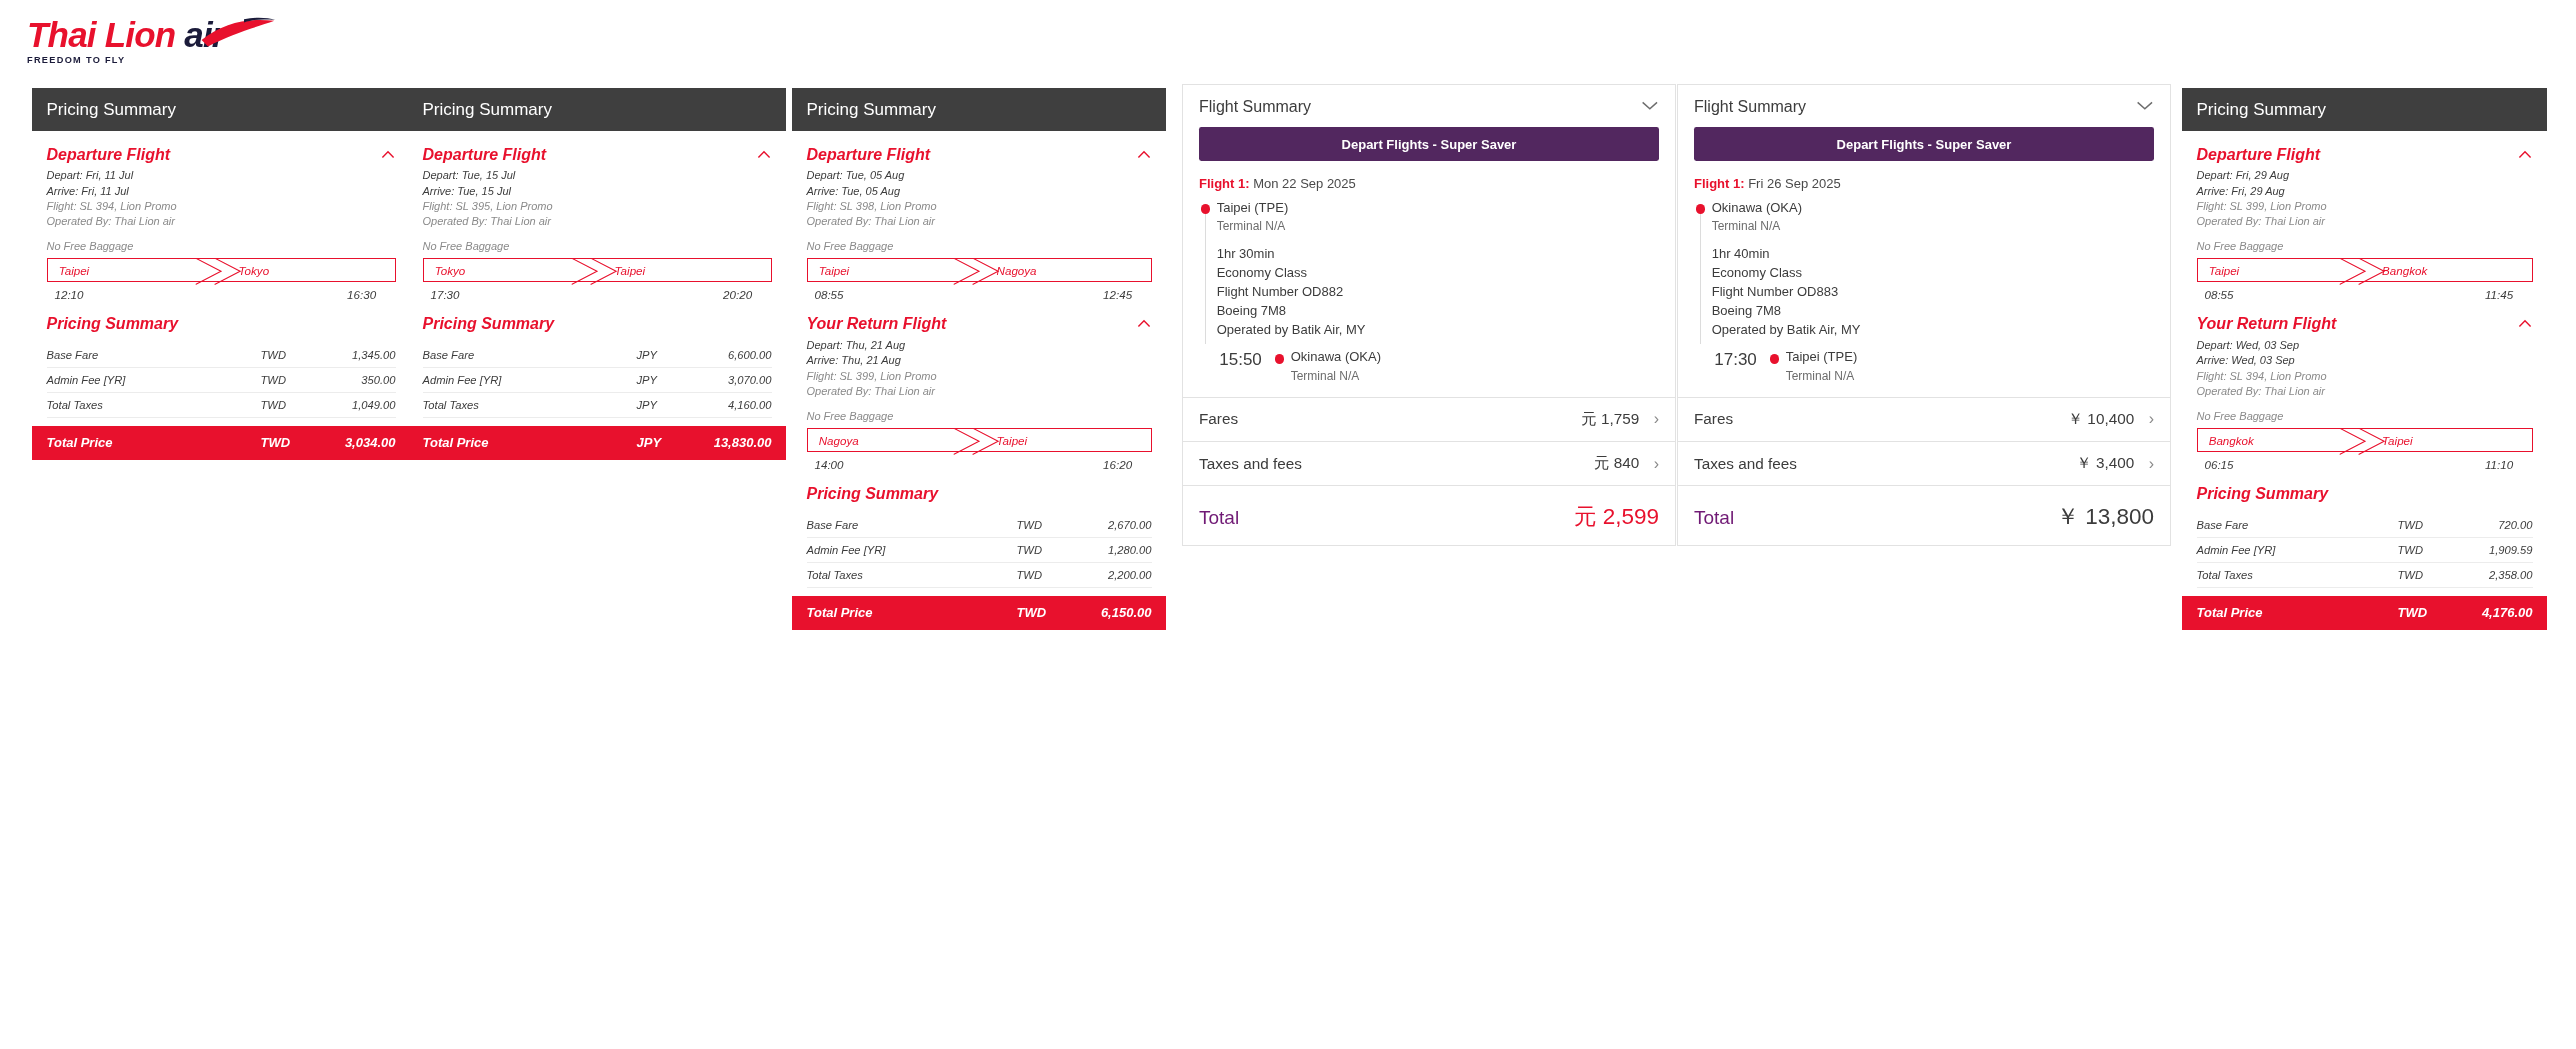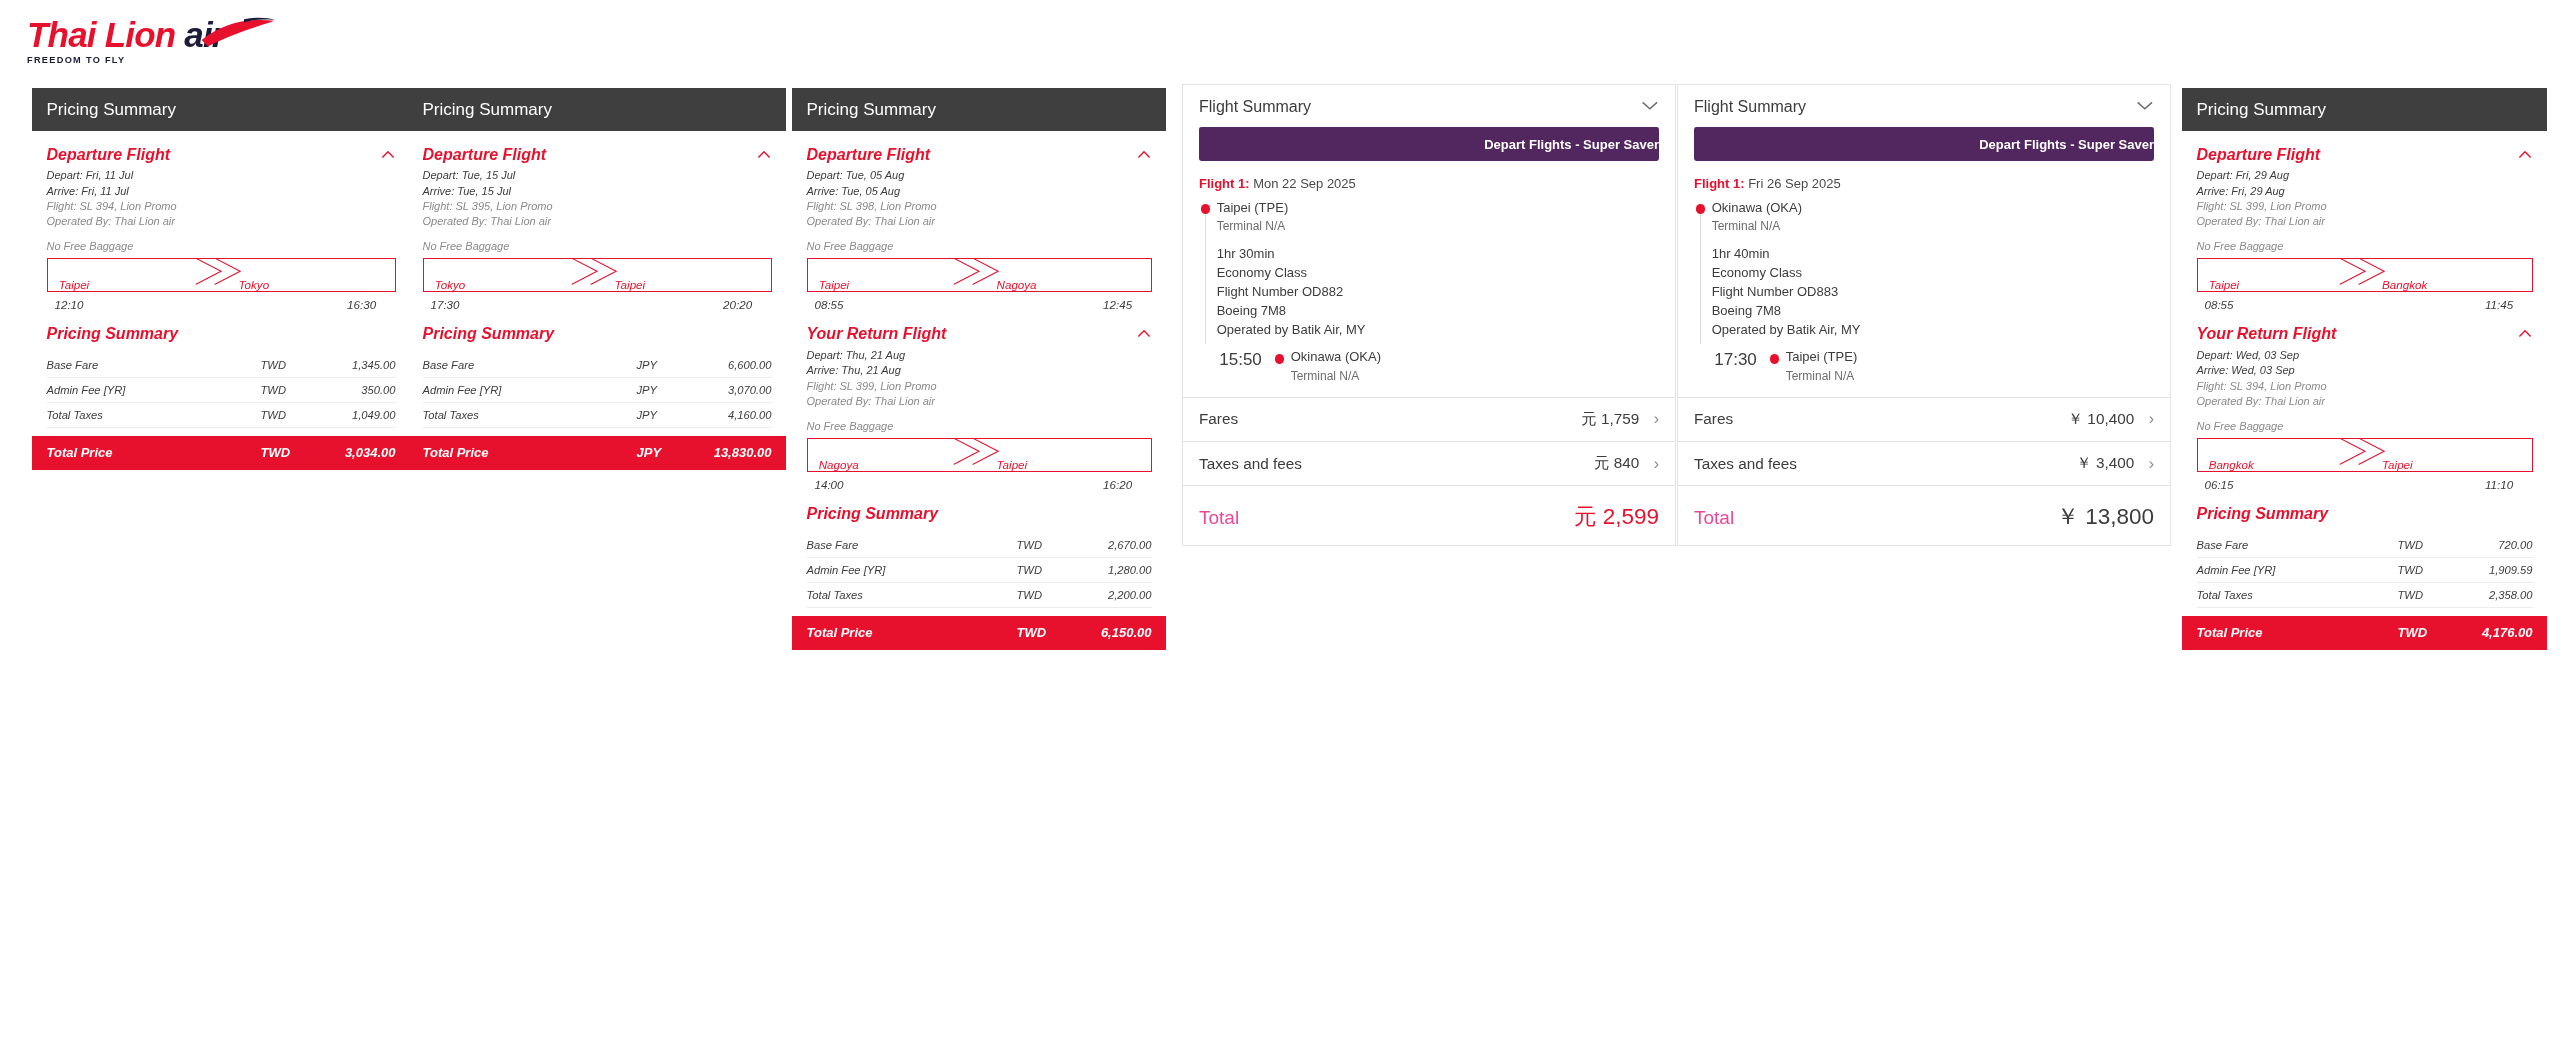--- a/index.html
+++ b/index.html
@@ -33,21 +33,21 @@
     padding-top: 14.5px; padding-bottom: 4.8px;
   }
   .chev { width: 16px; height: 16px; position: relative; }
   .chev svg { display: block; }
 
   .flt-line { font-size: 11px; color: #3c3c3c; line-height: 15.3px; }
   .flt-line.muted { color: #8a8a8a; }
   .nofree { font-size: 11px; color: #8a8a8a; margin-top: 10.4px; margin-bottom: 6.4px; }
 
   
-  .route { position: relative; height: 34px; border: 0.8px solid #e8112d; display: flex; align-items: flex-end; }
+  .route { position: relative; height: 24px; border: 0.8px solid #e8112d; display: flex; align-items: center; }
   .route .from, .route .to { flex: 1; display: flex; align-items: center; color: #e8112d; font-size: 11.6px; }
   .route .from { padding-left: 11.2px; }
   .route .to { padding-left: 24px; }
   .route .arrow { position: absolute; left: 50%; top: -0.8px; transform: translateX(-50%); width: 51px; height: 26.5px; }
   .route-times { display: flex; justify-content: space-between; font-size: 11.6px; color: #3c3c3c; padding: 5.6px 6.4px 0 8px; }
   .route-times span:last-child { padding-right: 13px; margin-left: 42px; }
 
   
   .price-rows { margin-top: 4.8px; }
   .price-row { display: flex; align-items: center; font-size: 11.2px; color: #3c3c3c; height: 25px; border-bottom: 0.8px solid #ececec; }
@@ -60,40 +60,40 @@
   }
   .total-row .lbl { flex: 1; }
   .total-row .cur { width: 63px; }
   .total-row .amt { width: 72px; text-align: right; }
 
   
   .fs { position: absolute; background: #fff; border: 0.8px solid #e2e2e2; }
   .fs-head { display: flex; align-items: center; justify-content: space-between; padding: 13px 16px 11.2px 16px; }
   .fs-head .t { font-size: 16px; color: #3c3c3c; }
   .fs-btn {
-    margin: 0 16px; background: #52275f; color: #fff; text-align: right;
+    margin: 0 16px; background: #52275f; color: #fff; text-align: center;
     font-size: 13px; font-weight: bold; padding: 9.6px 0; border-radius: 2.4px;
   }
   .fs-flightno { padding: 14.5px 16px 8px 16px; font-size: 13px; color: #4a4a4a; }
   .fs-flightno b { color: #e8112d; }
   .seg { display: flex; padding: 0 16px; }
   .seg .time { width: 74px; font-size: 17px; color: #3c3c3c; text-align: right; padding-right: 11.2px; padding-top: 1.6px; }
   .seg .rail { width: 17.7px; position: relative; }
   .dot { width: 9.6px; height: 9.6px; border-radius: 50%; background: #e8112d; position: absolute; left: 1.6px; top: 5.6px; }
   .vline { position: absolute; left: 5.6px; top: 15.3px; bottom: 4.8px; width: 1.6px; background: #dcdcdc; }
   .seg .info { flex: 1; font-size: 13px; color: #3c3c3c; line-height: 18.5px; }
   .seg .info .sub { color: #6d6d6d; font-size: 12px; }
   .seg .details { font-size: 13px; color: #3c3c3c; line-height: 19px; padding: 8px 0 9.6px 0; }
   .fs-sep { height: 0.8px; background: #e2e2e2; margin: 11.2px 0 0 0; }
   .fare-row { display: flex; align-items: center; padding: 11.2px 16px; border-bottom: 0.8px solid #e2e2e2; font-size: 15.3px; color: #3c3c3c; }
   .fare-row .lbl { flex: 1; }
   .fare-row .val { font-size: 15.3px; color: #3c3c3c; padding-right: 14.5px; }
   .fare-row .arr { color: #8a8a8a; font-size: 16px; }
   .total-line { display: flex; align-items: baseline; padding: 14.5px 16px 13px 16px; }
-  .total-line .lbl { flex: 1; font-size: 19px; color: #ec4899; }
+  .total-line .lbl { flex: 1; font-size: 19px; color: #701a75; }
   .total-line .val { font-size: 22.5px; color: #e8112d; }
   .total-line .val.dark { color: #3c3c3c; }
 </style>
 </head>
 <body>
 
 <div class="page">
 
   <div class="logo-wrap">
     <div class="logo-main"><span>Thai Lion</span> <span class="dark">air</span></div>

